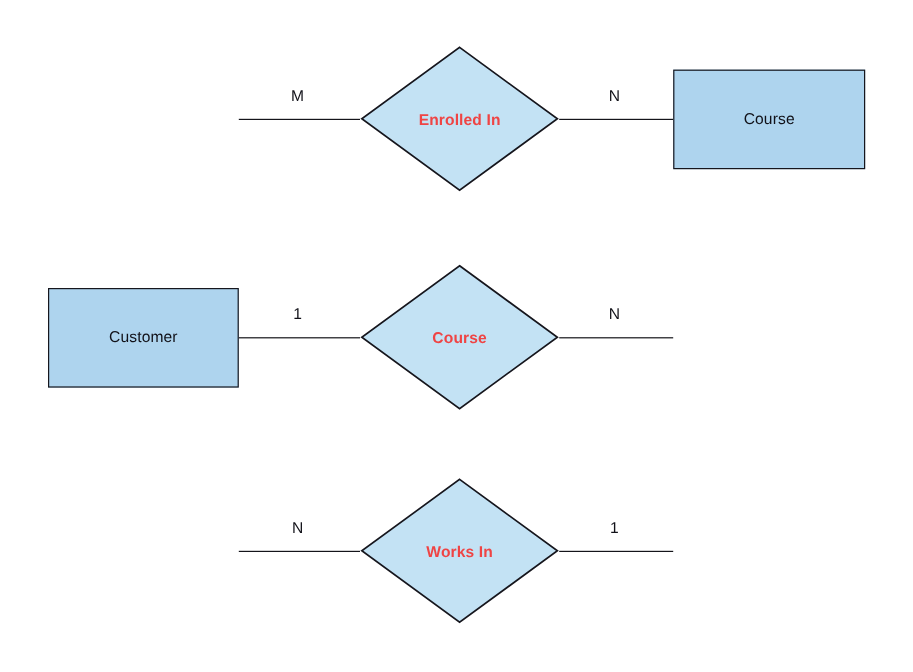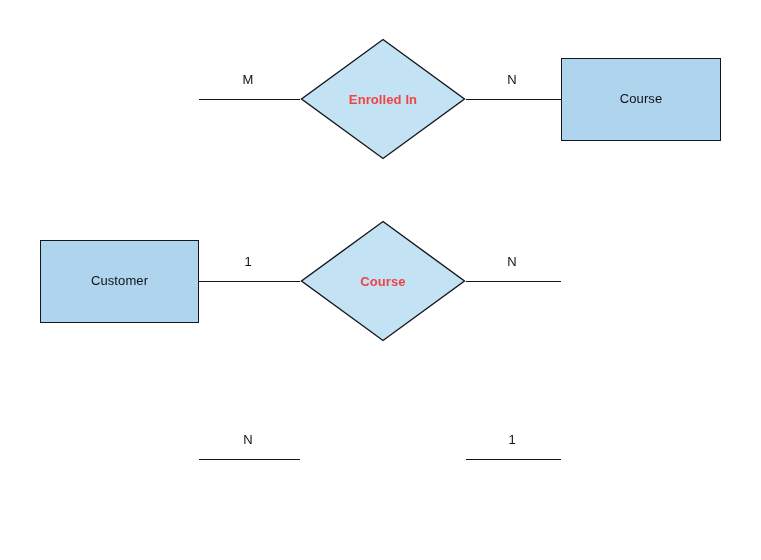--- a/index.html
+++ b/index.html
@@ -149,20 +149,26 @@
 
   </div>
 
   <div class="er-row" style="top:418px;">
 
 
     <div class="connector left"></div>
 
     <div class="cardinality left">N</div>
 
+    <div class="relationship">
+      <svg width="166" height="122" viewBox="0 0 166 122" aria-hidden="true">
+        <polygon points="83,1.5 164.5,61 83,120.5 1.5,61" fill="#c3e2f4" stroke="#16161d" stroke-width="1.4"></polygon>
+      </svg>
+      <span class="rel-label">Works In</span>
+    </div>
 
     <div class="connector right"></div>
 
     <div class="cardinality right">1</div>
 
   </div>
 
 </div>
 
 </body></html>

